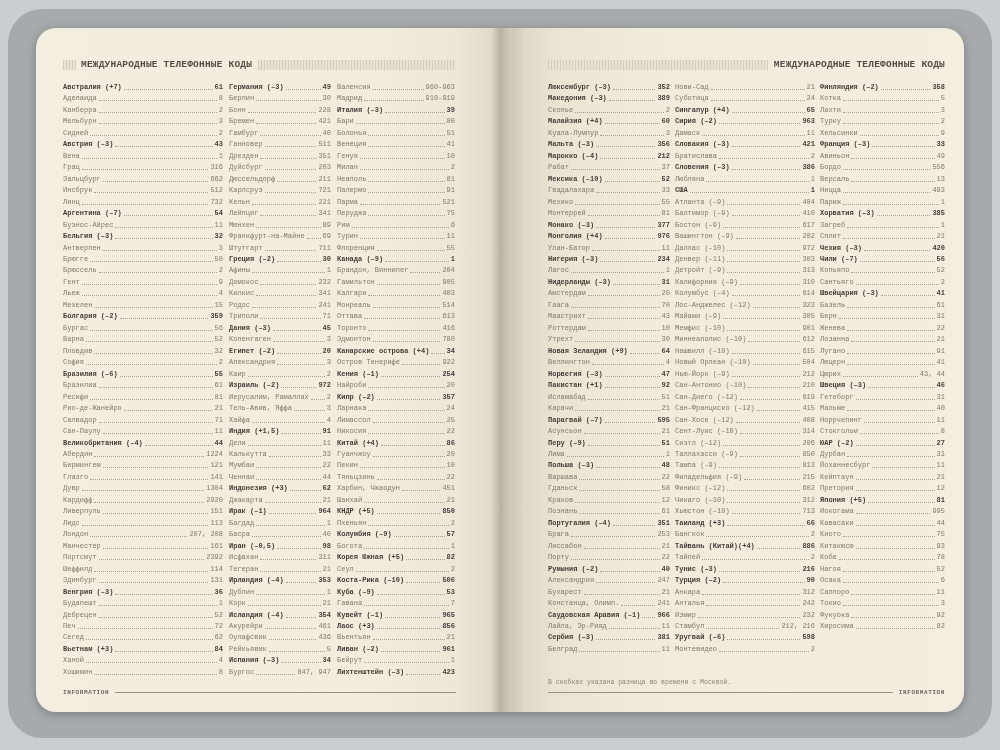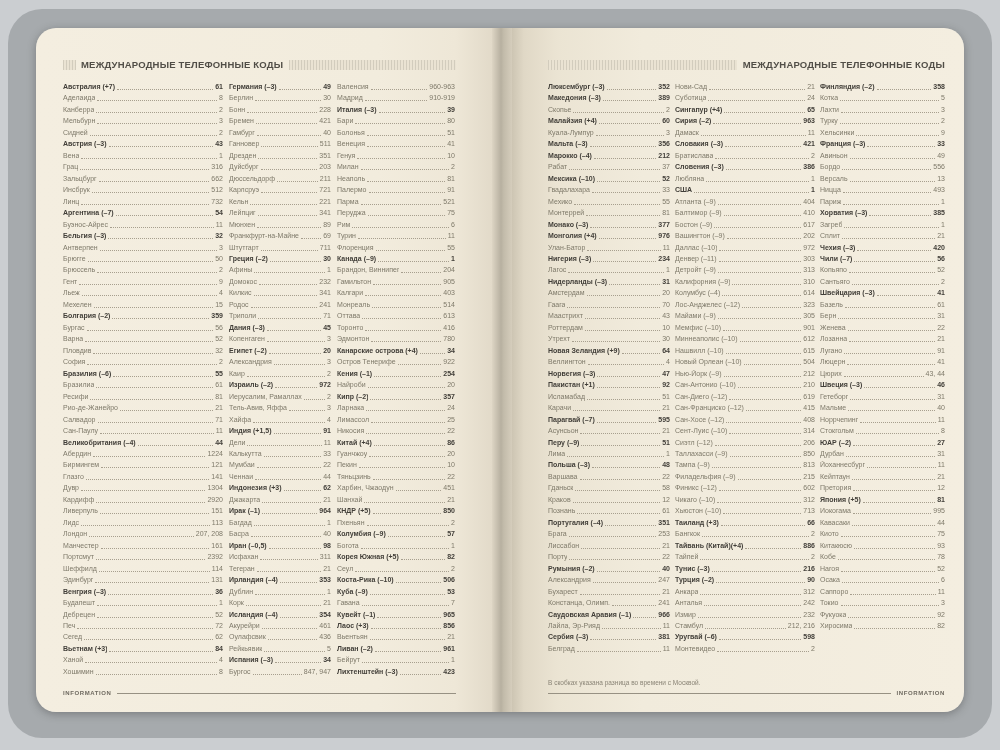--- a/index.html
+++ b/index.html
@@ -1,20 +1,20 @@
 <!DOCTYPE html>
 <html><head>
 <meta charset="utf-8">
 <style>
   html,body{margin:0;padding:0;}
   body{width:1000px;height:750px;position:relative;background:#cbced1;overflow:hidden;
        font-family:"Liberation Sans","DejaVu Sans",sans-serif;}
   .cover{position:absolute;left:8px;right:8px;top:9px;bottom:12px;background:#a6aaad;border-radius:34px;}
   .book{position:absolute;left:36px;right:36px;top:28px;bottom:38px;display:flex;border-radius:20px;
-        overflow:hidden;box-shadow:0 2px 8px rgba(40,40,40,.35);}
+        overflow:hidden;box-shadow:0 2px 8px rgba(40,40,40,.35);font-family:Liberation Mono, monospace;}
   .page{position:relative;box-sizing:border-box;flex:1;}
   .page.left{background:linear-gradient(90deg,#f4eee0 0,#f2ecdd 75%,#eee7d7 92%,#e2dac9 100%);
              padding:30px 36px 0 27px;}
   .page.right{background:linear-gradient(90deg,#cdc5b3 0,#e0d8c6 12px,#ebe4d3 45px,#f1ebdc 130px,#f4eee0 100%);
               padding:30px 19px 0 36px;}
   .spine{width:20px;background:linear-gradient(90deg,#ddd5c4,#b7b0a0 45%,#c2bbaa 58%,#d5cdbc);}
   .hdr{display:flex;align-items:center;height:13px;margin-bottom:9px;}
   .stripes{height:10px;background:repeating-linear-gradient(90deg,#d2ccbd 0 1px,#eae3d3 1px 3px);}
   .stripes.block{width:13px;flex:none;margin-right:5px;}
   .stripes.fill{flex:1;}

